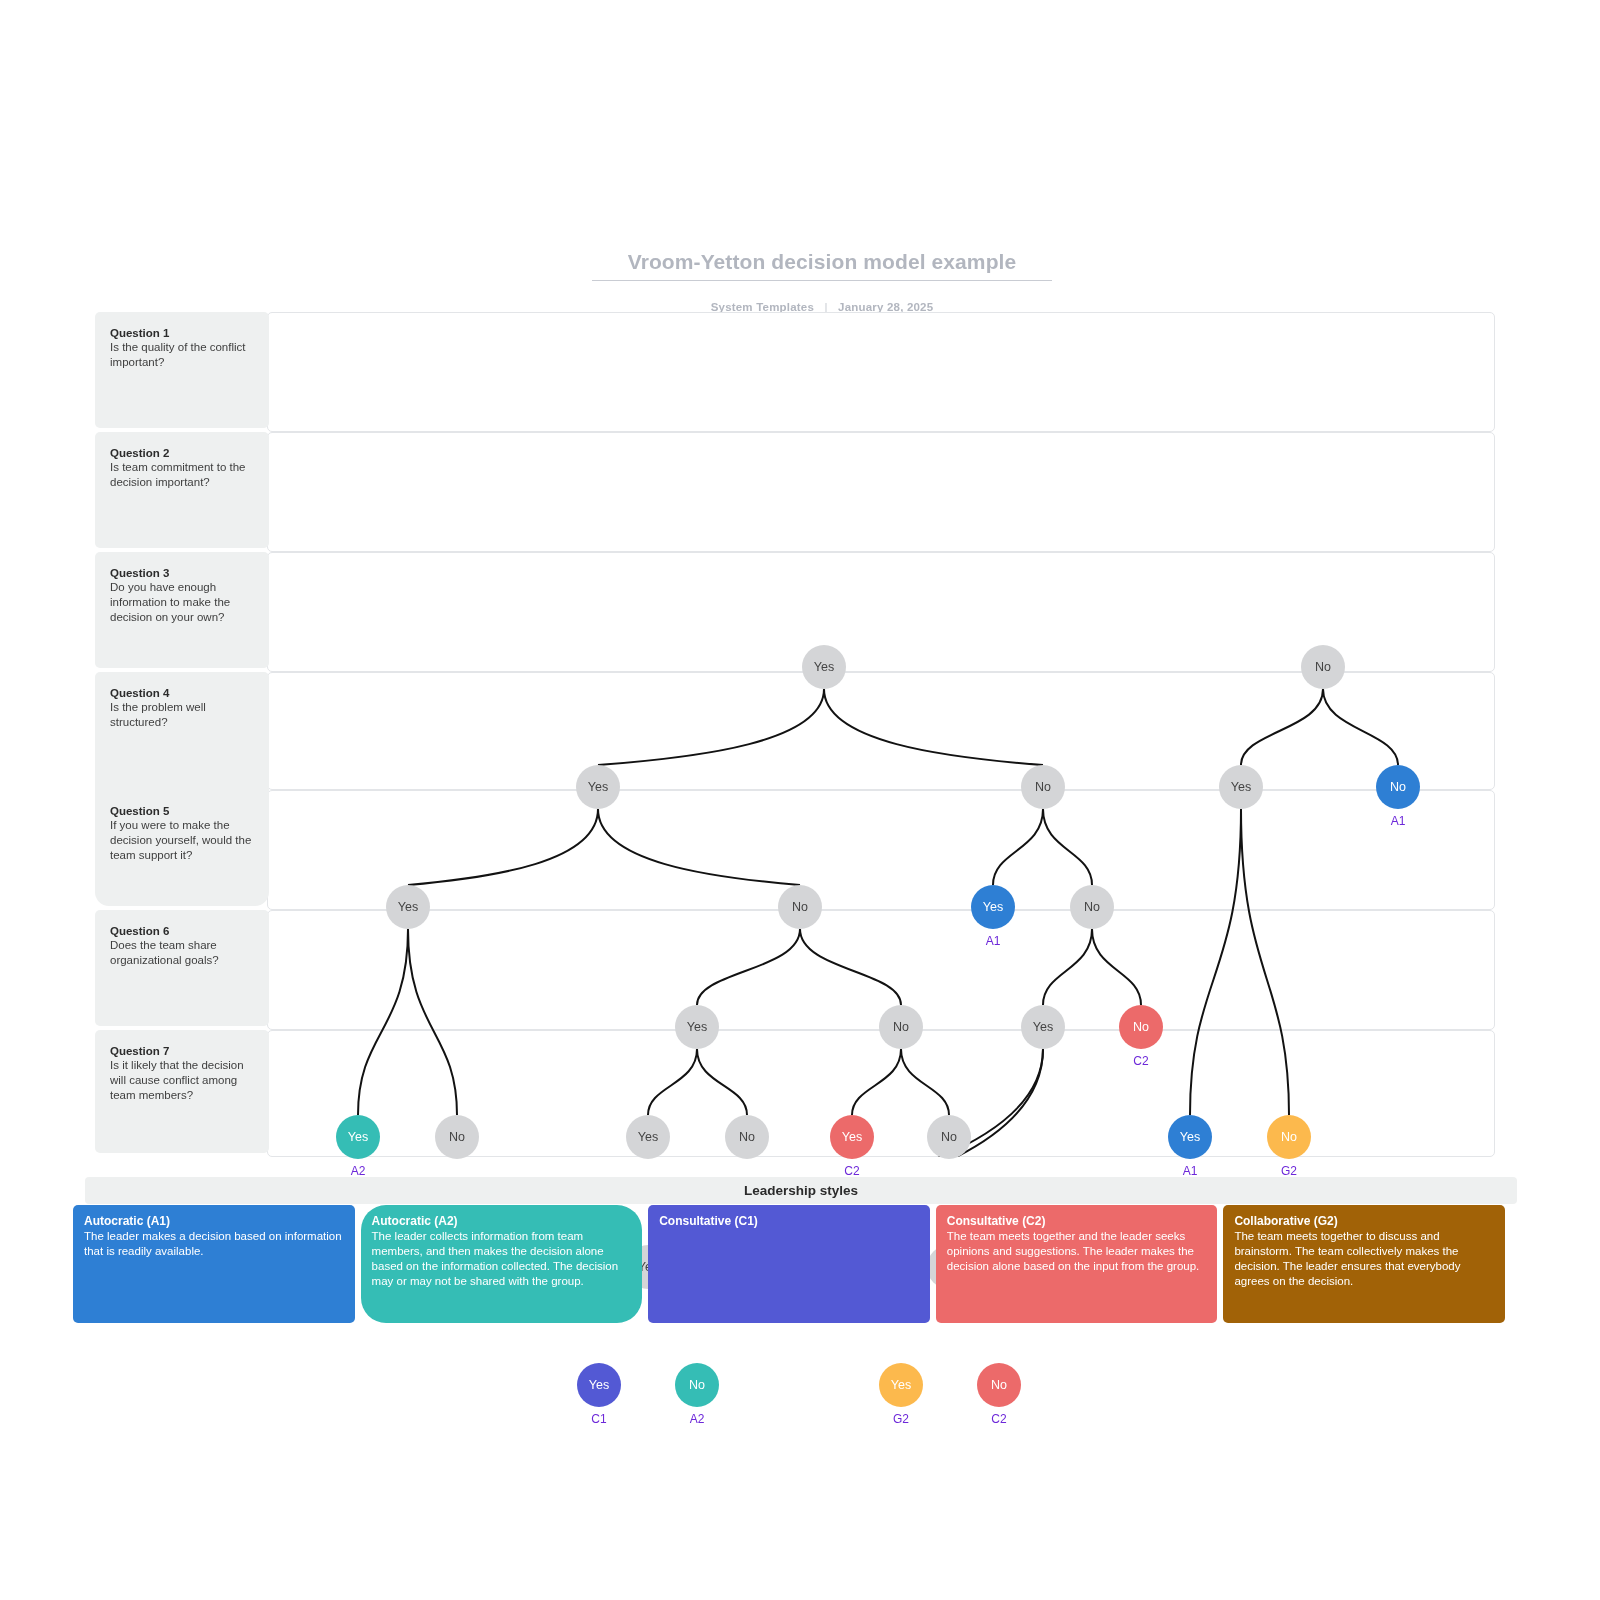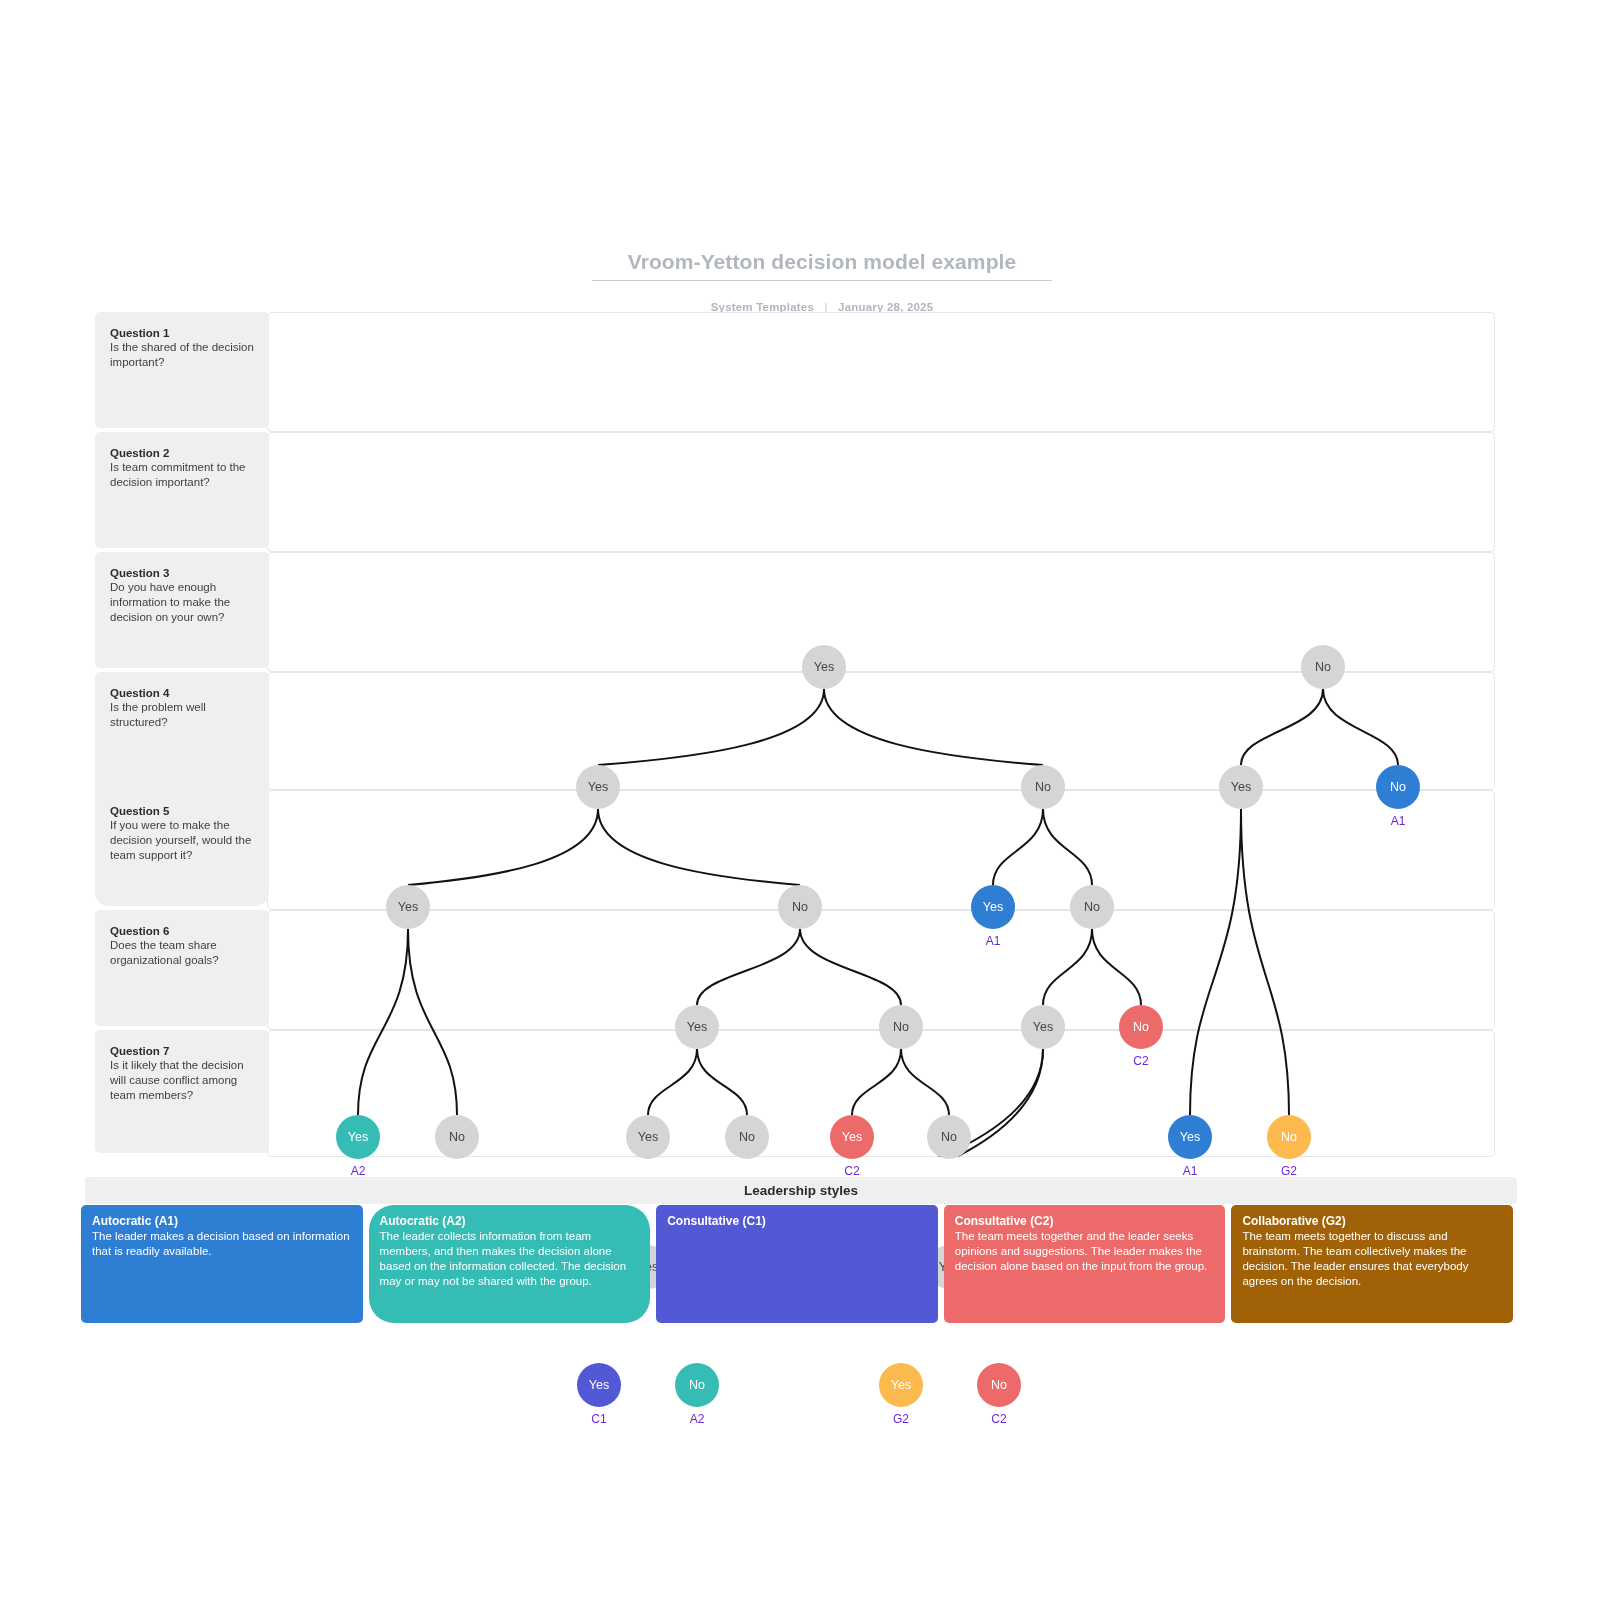--- a/index.html
+++ b/index.html
@@ -59,21 +59,21 @@
     font-size:12px;color:#6d28d9;
   }
 
   
   .legend-head{
     position:absolute;left:85px;top:1177px;width:1432px;height:27px;
     background:#eef0f0;border-radius:4px;
     display:flex;align-items:center;justify-content:center;
     font-size:13.5px;font-weight:bold;color:#2b2b2b;
   }
-  .legend-row{position:absolute;left:81px;top:1205px;width:1432px;height:118px;display:flex;gap:6px;}
+  .legend-row{position:absolute;left:73px;top:1205px;width:1432px;height:118px;display:flex;gap:6px;}
   .lcard{
     flex:1;border-radius:5px;padding:9px 11px 8px 11px;box-sizing:border-box;
     color:#ffffff;
   }
   .lcard .lt{font-size:12px;font-weight:bold;margin-bottom:1px;}
   .lcard .ld{font-size:11.5px;line-height:15px;}
 </style>
 </head>
 <body>
 
@@ -94,21 +94,21 @@
         <div class="row-band" style="top: 120px; height: 120px; width: 1228px;"></div>
         <div class="row-band" style="top: 240px; height: 120px; width: 1228px;"></div>
         <div class="row-band" style="top: 360px; height: 118px; width: 1228px;"></div>
         <div class="row-band" style="top: 478px; height: 120px; width: 1228px;"></div>
         <div class="row-band" style="top: 598px; height: 120px; width: 1228px;"></div>
         <div class="row-band" style="top: 718px; height: 127px; width: 1228px;"></div>
       </div>
     <div id="qboxes">
         <div class="qbox" style="top: 0px; height: 116px;">
           <div class="qnum">Question 1</div>
-          <div class="qtxt">Is the shared of the decision important?</div>
+          <div class="qtxt">Is the quality of the conflict important?</div>
         </div>
         <div class="qbox" style="top: 120px; height: 116px;">
           <div class="qnum">Question 2</div>
           <div class="qtxt">Is team commitment to the decision important?</div>
         </div>
         <div class="qbox" style="top: 240px; height: 116px;">
           <div class="qnum">Question 3</div>
           <div class="qtxt">Do you have enough information to make the decision on your own?</div>
         </div>
         <div class="qbox" style="top: 360px; height: 146px;">

